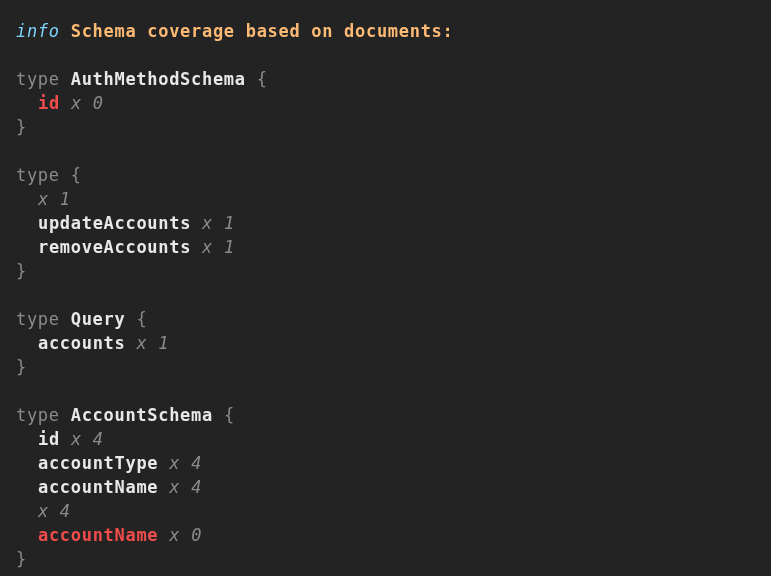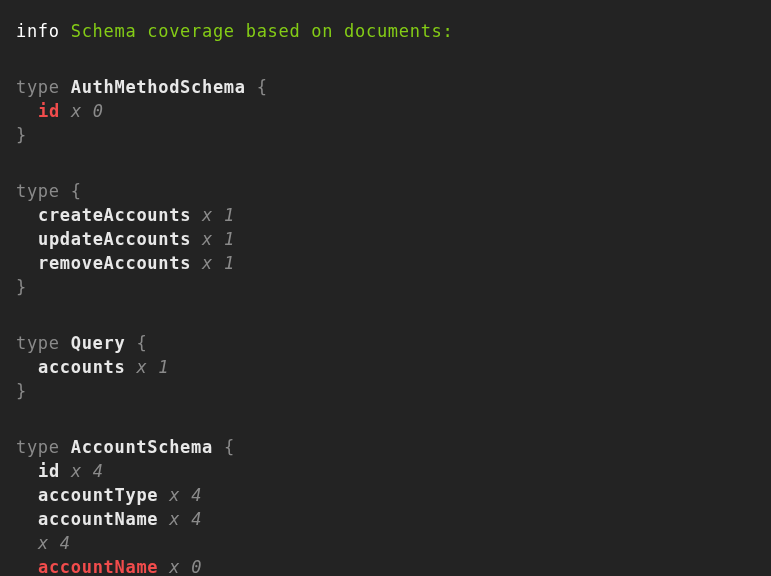--- a/index.html
+++ b/index.html
@@ -20,23 +20,23 @@
     letter-spacing: 0.7px;
   }
   .line {
     display: flex;
     align-items: baseline;
     gap: 11px;
     height: 24px;
     white-space: pre;
   }
   .indent { padding-left: 22px; align-items: center; }
-  .block { margin-top: 32px; }
-  .tok-info  { color: #ffffff; }
-  .tok-msg   { color: #84cc16; }
+  .block { margin-top: 24px; }
+  .tok-info  { color: #7dd3fc; font-style: italic; }
+  .tok-msg   { color: #fdba74; font-weight: bold; }
   .tok-kw    { color: #8a8a8a; }
   .tok-brace { color: #8a8a8a; }
   .tok-count { color: #8a8a8a; font-style: italic; }
   .tok-name  { color: #e8e8e8; font-weight: 700; }
   .tok-field { color: #e8e8e8; font-weight: 700; }
   .tok-field.missing { color: #f14c4c; }
 </style>
 </head>
 <body>
 
@@ -56,21 +56,21 @@
     <div class="line">
       <span class="tok-brace">}</span>
     </div>
   </div>
 
   <div class="block">
     <div class="line">
       <span class="tok-kw">type</span><span class="tok-brace">{</span>
     </div>
     <div class="line indent">
-      <span class="tok-field">createAccounts</span><span class="tok-count">x 1</span>
+      <span class="tok-count">x 1</span>
     </div>
     <div class="line indent">
       <span class="tok-field">updateAccounts</span><span class="tok-count">x 1</span>
     </div>
     <div class="line indent">
       <span class="tok-field">removeAccounts</span><span class="tok-count">x 1</span>
     </div>
     <div class="line">
       <span class="tok-brace">}</span>
     </div>

